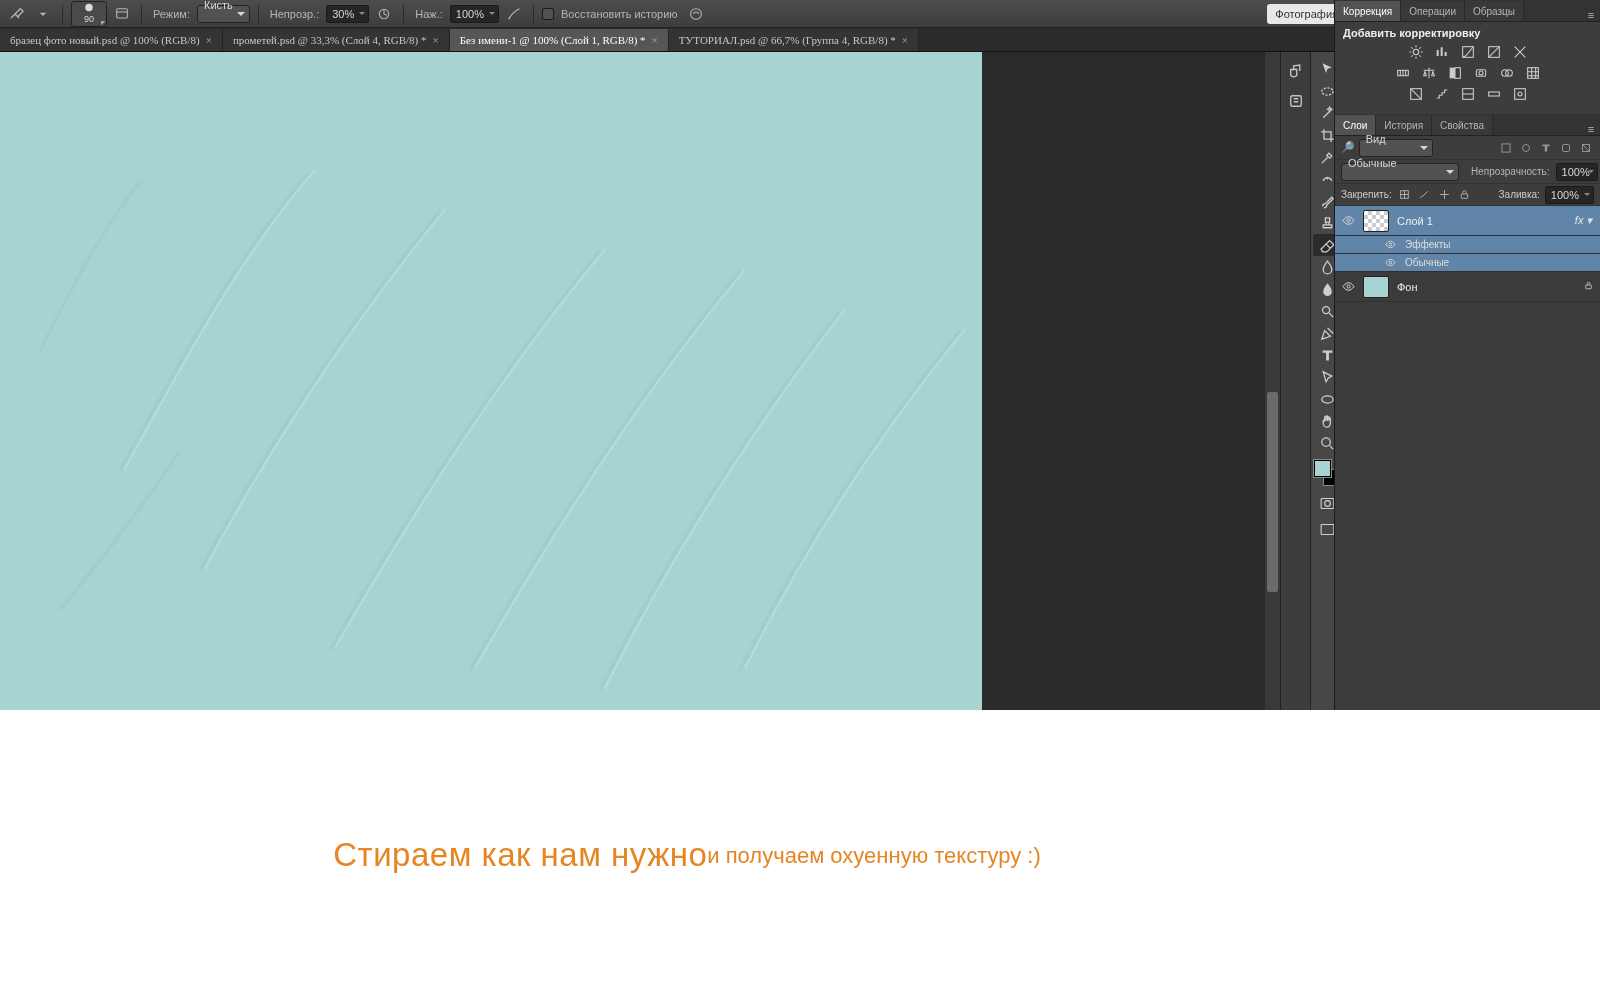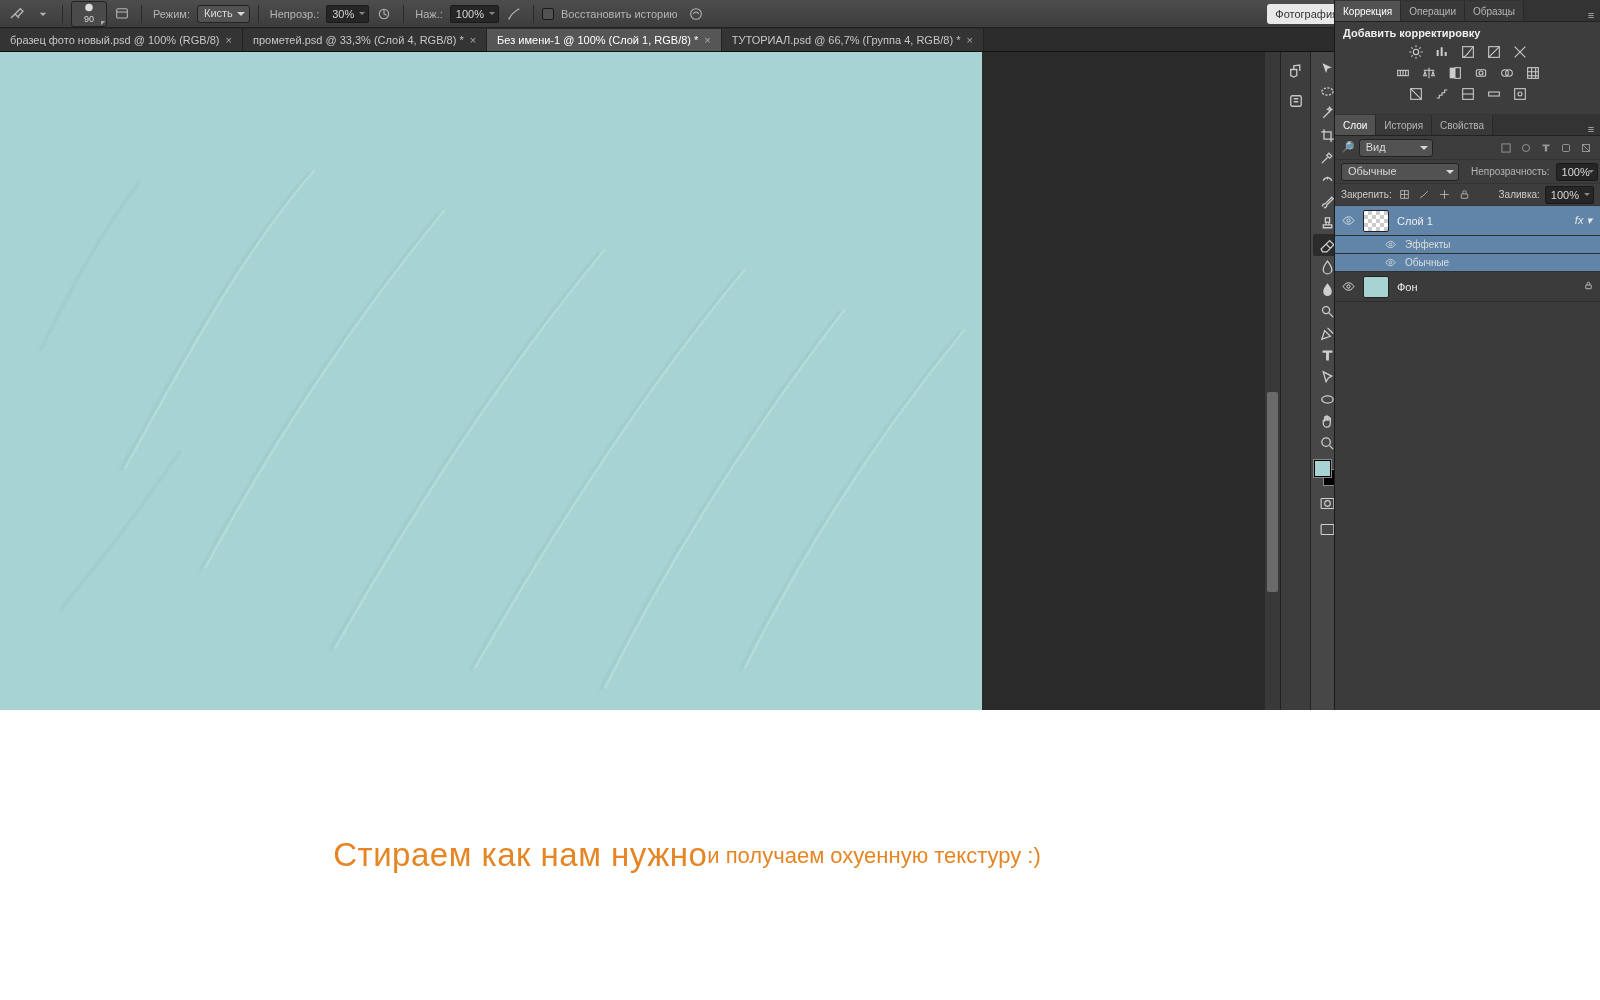--- a/index.html
+++ b/index.html
@@ -20,38 +20,38 @@
   }
   html,body{margin:0;padding:0;height:1000px;width:1600px;overflow:hidden;font-family:Tahoma,Arial,sans-serif;font-size:11px;background:#fff;color:var(--text);}
   *{box-sizing:border-box;}
   
   .app{position:absolute;top:0;left:0;right:226px;height:710px;background:var(--bg-dark);display:flex;flex-direction:column;}
   
   
   .opts{height:28px;background:linear-gradient(#4d4d4d,#3d3d3d);border-bottom:1px solid #222;display:flex;align-items:center;padding:0 6px;gap:4px;color:var(--text);}
   .opts .sep{width:1px;height:18px;background:#2a2a2a;margin:0 4px;}
   .opts .lbl{color:var(--text-dim);margin:16px 3px;}
-  .dd{background:var(--bg-panel2);border:1px solid #222;border-radius:3px;height:18px;padding:1px 16px 3px 6px;position:relative;color:var(--text);min-width:52px;display:flex;align-items:flex-end;}
+  .dd{background:var(--bg-panel2);border:1px solid #222;border-radius:3px;height:18px;padding:1px 16px 11px 6px;position:relative;color:var(--text);min-width:52px;display:flex;align-items:flex-end;}
   .dd::after{content:'';position:absolute;right:4px;top:6px;border:4px solid transparent;border-top-color:var(--text);}
   .numbox{background:var(--bg-input);border:1px solid #1a1a1a;border-radius:2px;height:18px;padding:1px 14px 1px 5px;position:relative;color:var(--text);min-width:40px;display:flex;align-items:center;}
   .numbox::after{content:'';position:absolute;right:3px;top:6px;border:3px solid transparent;border-top-color:#888;}
   .iconbtn{width:22px;height:22px;border:1px solid transparent;border-radius:2px;display:flex;align-items:center;justify-content:center;color:var(--text-dim);}
   .iconbtn svg{width:16px;height:16px;}
   .chk{width:12px;height:12px;border:1px solid #1a1a1a;background:var(--bg-panel2);border-radius:2px;}
   .toolchip{display:flex;flex-direction:column;align-items:center;justify-content:center;width:36px;height:26px;border:1px solid #222;border-radius:3px;background:#4a4a4a;position:relative;}
   .toolchip svg{width:18px;height:12px;}
   .toolchip .sz{font-size:9px;line-height:9px;color:var(--text);}
   .toolchip::after{content:'';position:absolute;right:2px;bottom:2px;border:3px solid transparent;border-bottom-color:#aaa;transform:rotate(-45deg);}
   
   
   .pill{position:absolute;right:20px;top:4px;background:#e8e8e8;color:#333;border-radius:3px;height:20px;display:flex;align-items:center;padding:0 16px 0 8px;font-size:11px;}
   .pill::after{content:'';position:absolute;right:4px;top:7px;border:4px solid transparent;border-top-color:#666;}
   
   
-  .doctabs{height:24px;background:#2c2c2c;display:flex;align-items:flex-end;border-bottom:1px solid #111;}
+  .doctabs{height:24px;background:#2c2c2c;display:flex;align-items:flex-end;border-bottom:1px solid #111;font-family:Liberation Serif, serif;}
   .doctab{height:22px;padding:0 10px;display:flex;align-items:center;gap:6px;color:#c7c7c7;font-size:11px;background:#343434;border-right:1px solid #222;}
   .doctab.active{background:#565656;color:#fff;}
   .doctab .x{color:#aaa;font-size:11px;}
   
   
   .work{flex:1;display:flex;min-height:0;background:#2a2a2a;}
   .canvaswrap{flex:1;background:#2a2a2a;position:relative;padding-right:12px;}
   .canvas{position:absolute;top:0;left:0;width:982px;height:100%;background:var(--canvas);}
   .canvas svg{width:100%;height:100%;}
   .vscroll{position:absolute;right:0;top:0;width:15px;bottom:0;background:#393939;}

